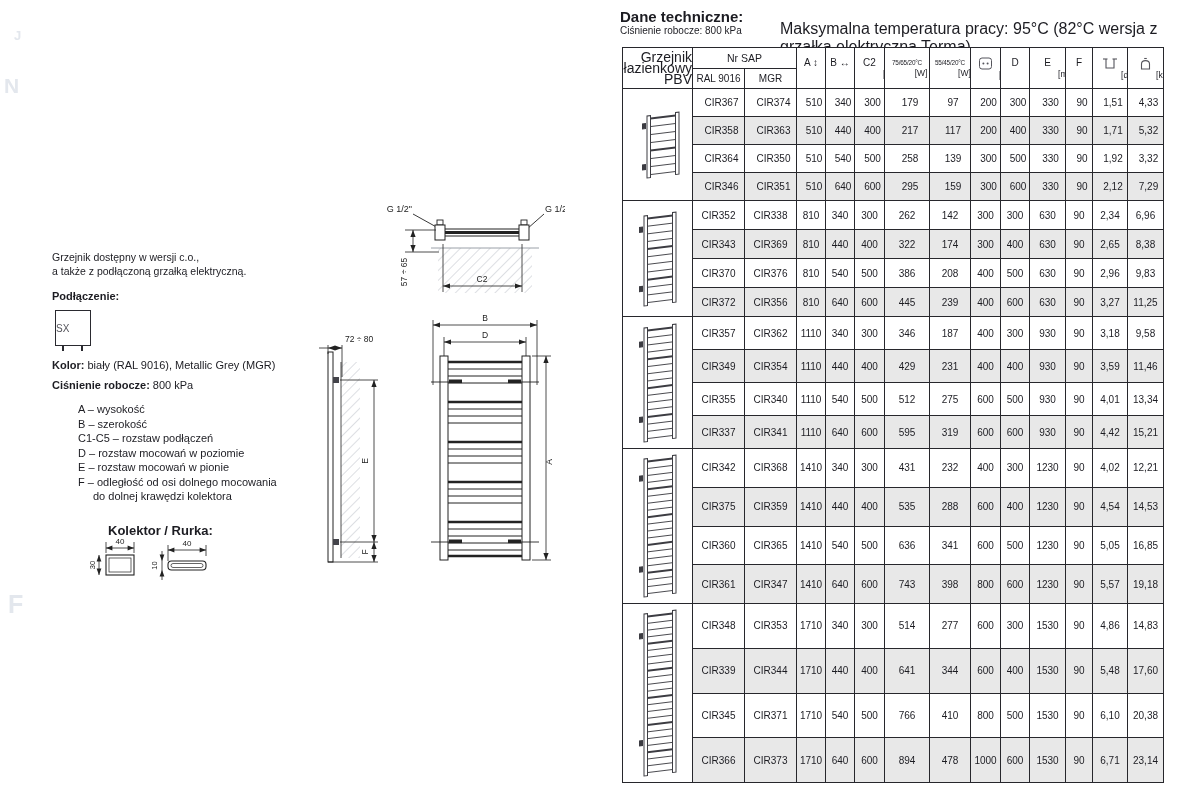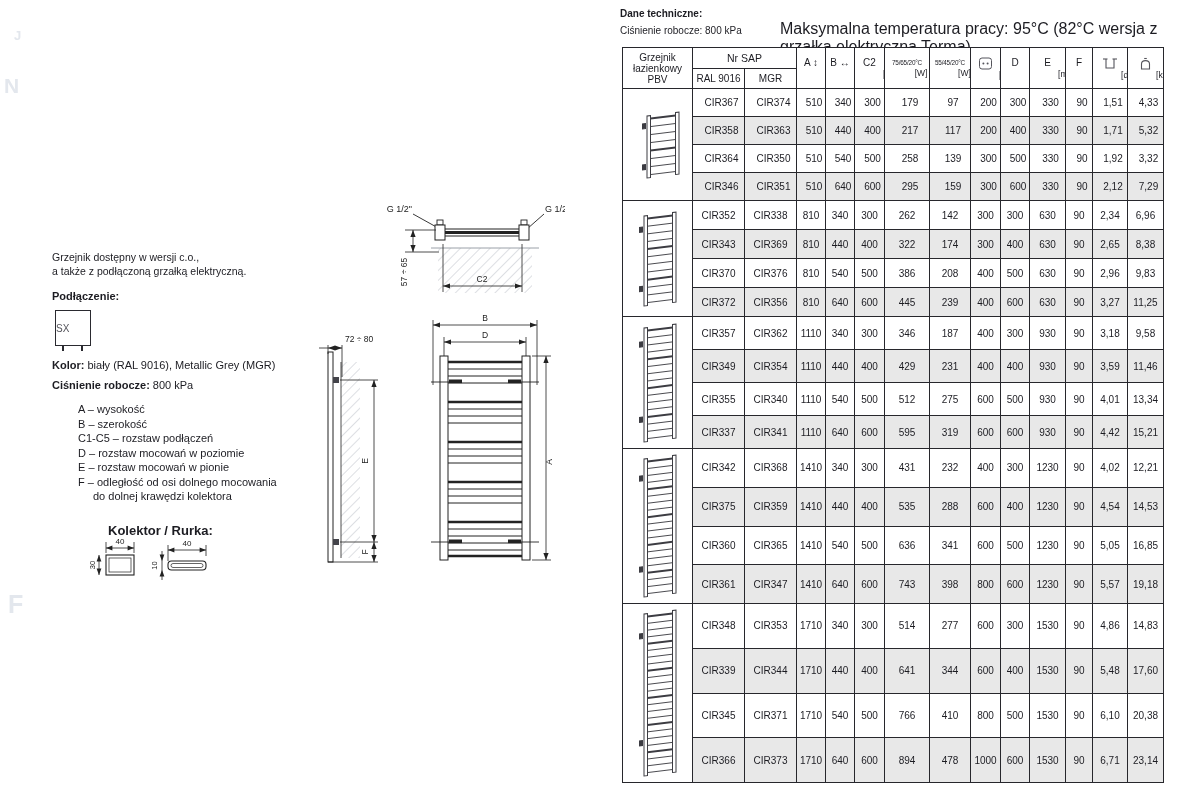--- a/index.html
+++ b/index.html
@@ -2,21 +2,21 @@
 <html><head>
 <meta charset="utf-8">
 <style>
   html,body{margin:0;padding:0;background:#fff;}
   .page{position:relative;width:1193px;height:787px;background:#ffffff;overflow:hidden;
         font-family:"Liberation Sans","DejaVu Sans",sans-serif;color:#1c1c22;}
   .abs{position:absolute;}
   .wm{position:absolute;color:#e3e7ed;font-weight:bold;}
 
   
-  .doc-title{left:620px;top:8px;font-size:10px;font-weight:bold;}
+  .doc-title{left:620px;top:8px;font-size:15px;font-weight:bold;}
   .doc-sub1{left:620px;top:25px;font-size:10px;}
   .doc-sub2{left:748px;top:20px;font-size:16px;margin-left:32px;}
 
   
   .intro{left:52px;top:250px;font-size:10.5px;line-height:14px;}
   .conn-label{left:52px;top:290px;font-size:11px;font-weight:bold;}
   .sx-box{left:55px;top:310px;width:34px;height:34px;border:1.2px solid #2a2a30;
           display:flex;align-items:center;font-size:10px;color:#55555c;}
   .sx-tick{position:absolute;width:2px;height:5px;background:#2a2a30;top:346px;}
   .kolor-line{left:52px;top:359px;font-size:11px;}
@@ -27,21 +27,21 @@
   .kolektor-title{left:108px;top:523px;font-size:13px;font-weight:bold;}
 
   
   .tablewrap{left:622px;top:47px;}
   table{border-collapse:collapse;table-layout:fixed;width:541px;}
   td,th{border:1px solid #27272c;text-align:center;vertical-align:middle;padding:0;
         font-weight:normal;font-size:10px;overflow:hidden;}
   th{background:#fff;}
   .hdr-top{height:21px;}
   .hdr-bot{height:20px;}
-  .prod{font-size:10px;line-height:11px;}
+  .prod{font-size:14px;line-height:11px;text-align:right;}
   .sap{font-size:10.5px;}
   .unit{font-size:8.5px;line-height:10px;margin-left:28px;}
   .lbl{font-size:10px;line-height:12px;}
   .temps{font-size:6.4px;letter-spacing:-0.2px;white-space:nowrap;line-height:10px;}
   tr.g0 td{height:27px;padding-left:6px;} tr.g1 td{height:28px;} tr.g2 td{height:32px;}
   tr.g3 td{height:36px;} tr.g4 td{height:40px;}
   tr.shaded td{background:#e8e8e8;}
   td.rad{background:#fff !important;height:auto;}
   svg{display:block;}
   td.rad svg{margin:0 auto;}

